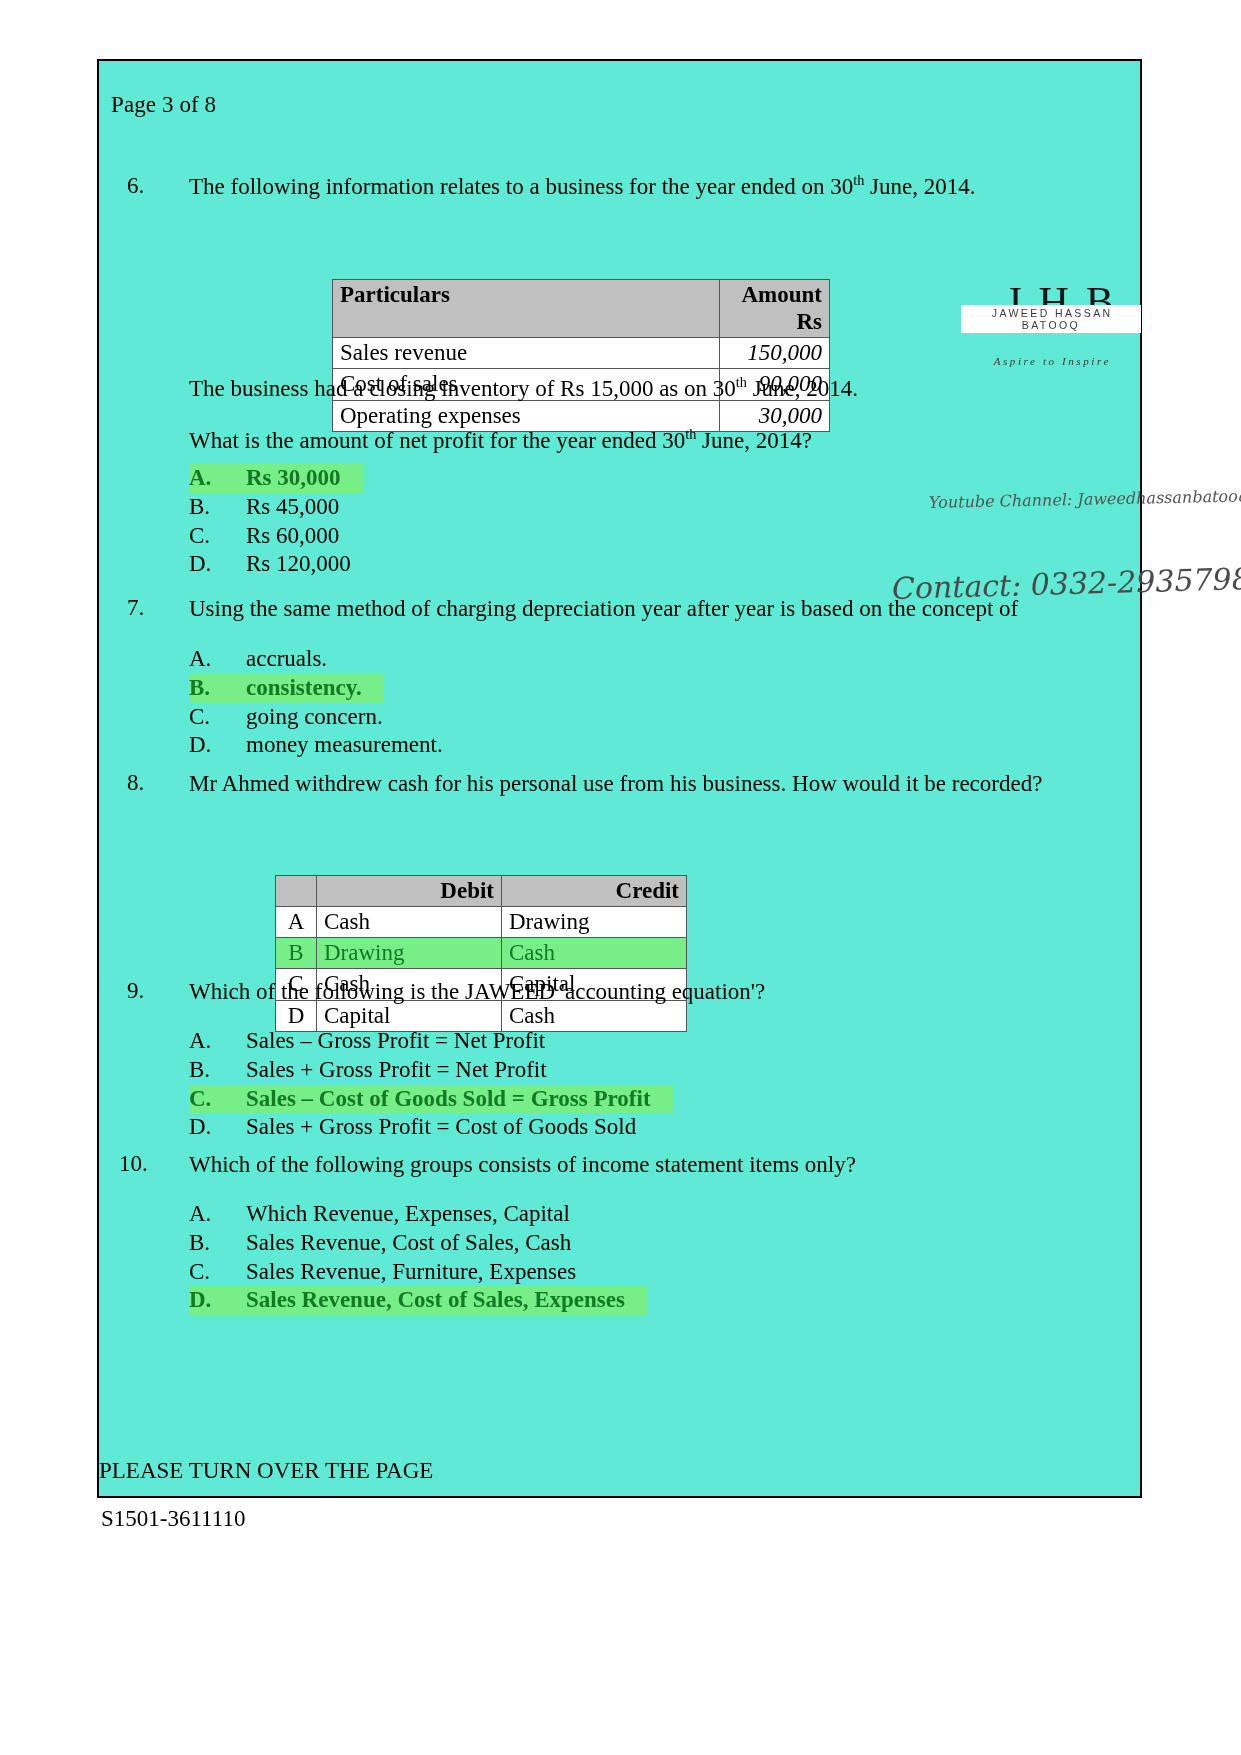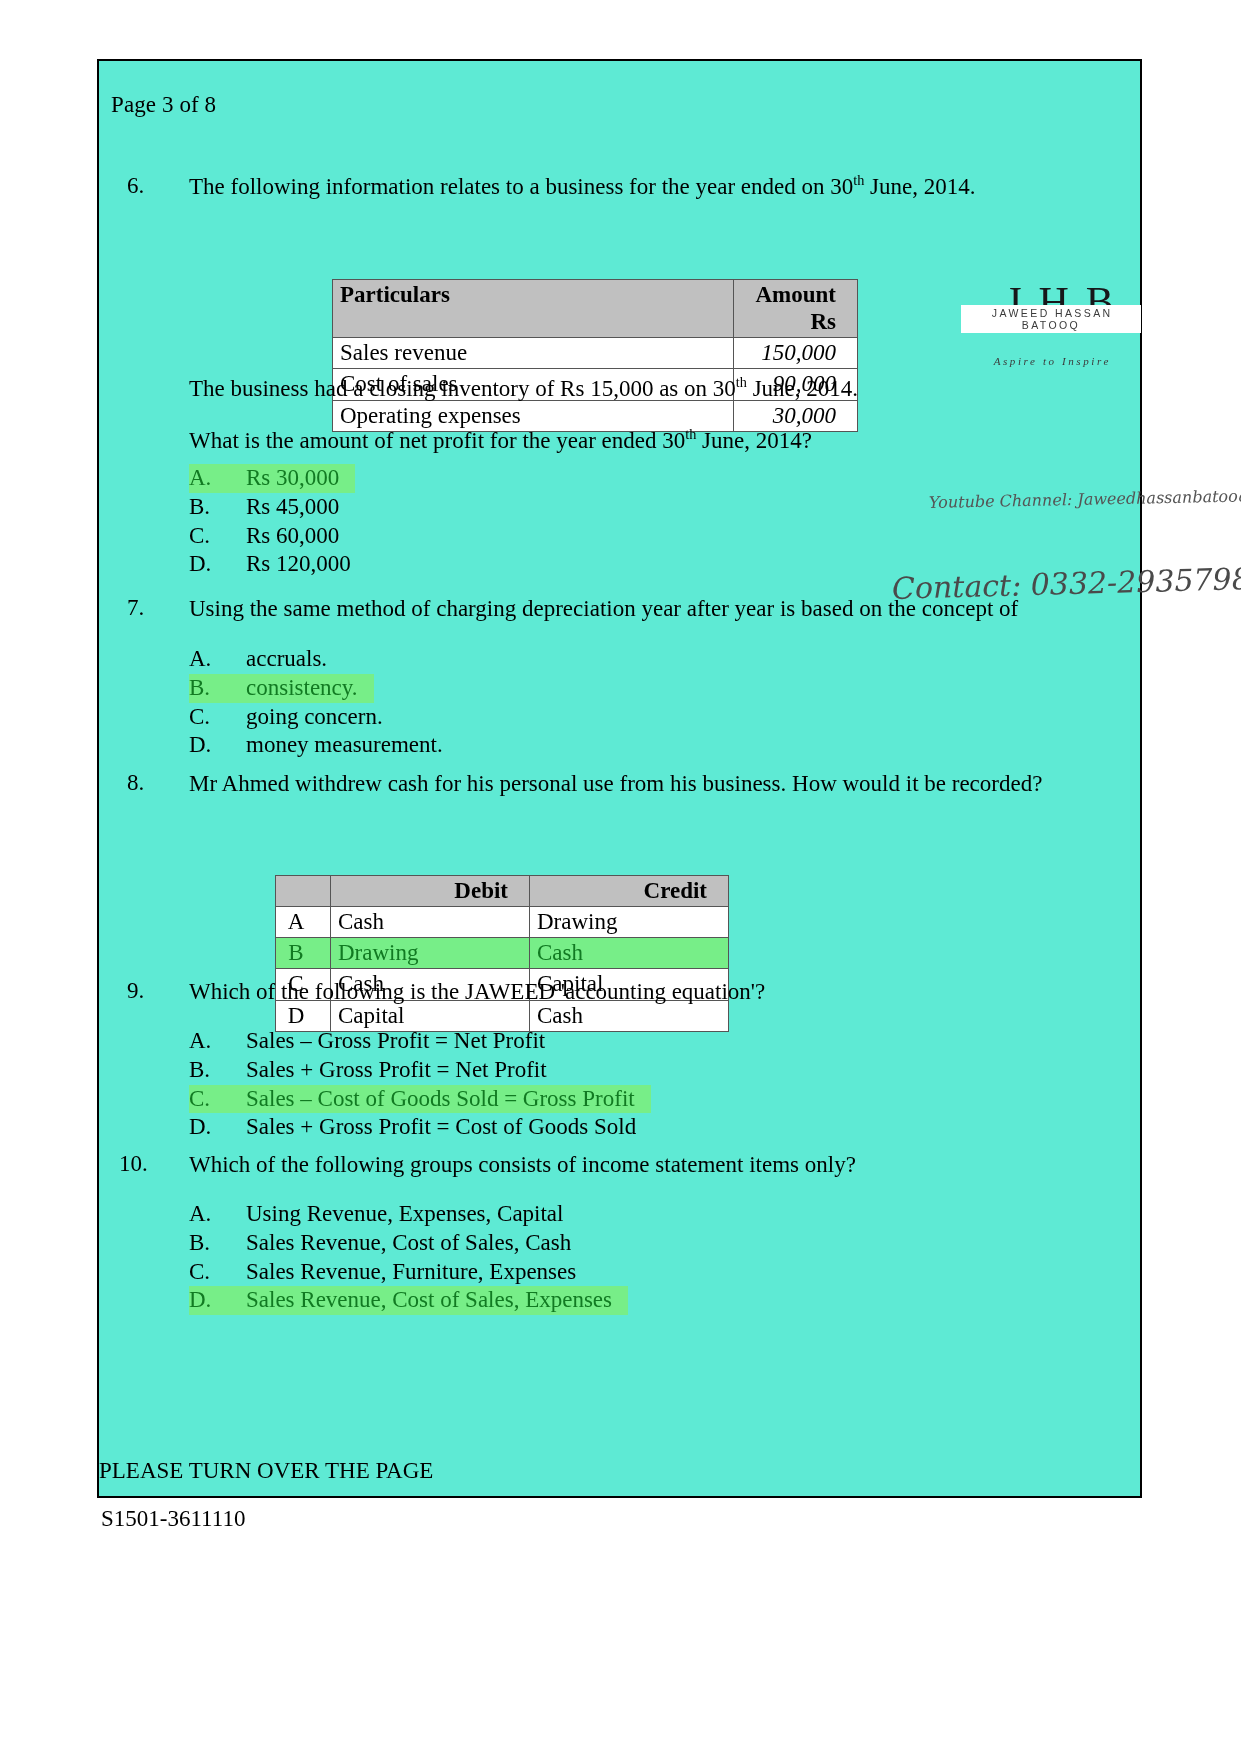--- a/index.html
+++ b/index.html
@@ -76,33 +76,34 @@
   }
   .opt .lbl {
     display: inline-block;
     width: 57px;
   }
   .opt .txt { display: inline-block; }
   .opt.hl {
     background: #77ee88;
     color: #117a22;
     width: max-content;
-    padding-right: 16px;
+    padding-right: 22px;
+    font-weight: bold;
   }
 
   
   table {
     border-collapse: collapse;
     font-size: 23px;
     position: absolute;
     background: #ffffff;
   }
   table td, table th {
     border: 1px solid #555555;
-    padding: 1px 21px 2px 7px;
+    padding: 1px 7px 2px 7px;
     font-weight: normal;
     text-align: left;
     vertical-align: top;
     line-height: 1.18;
   }
   table thead th {
     background: #c0c0c0;
     font-weight: bold;
   }
 
@@ -343,21 +344,21 @@
       <span class="opt hl"><span class="lbl">C.</span><span class="txt">Sales – Cost of Goods Sold = Gross Profit</span></span>
       <span class="opt"><span class="lbl">D.</span><span class="txt">Sales + Gross Profit = Cost of Goods Sold</span></span>
     </div>
 
     <div class="qblock" style="top:1090px;">
       <div class="qnum" style="left:20px;">10.</div>
       <div class="qtext">Which of the following groups consists of income statement items only?</div>
     </div>
 
     <div class="options" style="top:1139px;">
-      <span class="opt"><span class="lbl">A.</span><span class="txt">Using Revenue, Expenses, Capital</span></span>
+      <span class="opt"><span class="lbl">A.</span><span class="txt">Which Revenue, Expenses, Capital</span></span>
       <span class="opt"><span class="lbl">B.</span><span class="txt">Sales Revenue, Cost of Sales, Cash</span></span>
       <span class="opt"><span class="lbl">C.</span><span class="txt">Sales Revenue, Furniture, Expenses</span></span>
       <span class="opt hl"><span class="lbl">D.</span><span class="txt">Sales Revenue, Cost of Sales, Expenses</span></span>
     </div>
 
     <div class="turn-over">PLEASE TURN OVER THE PAGE</div>
   </div>
 </div>
 
 <div class="doc-code">S1501-3611110</div>

